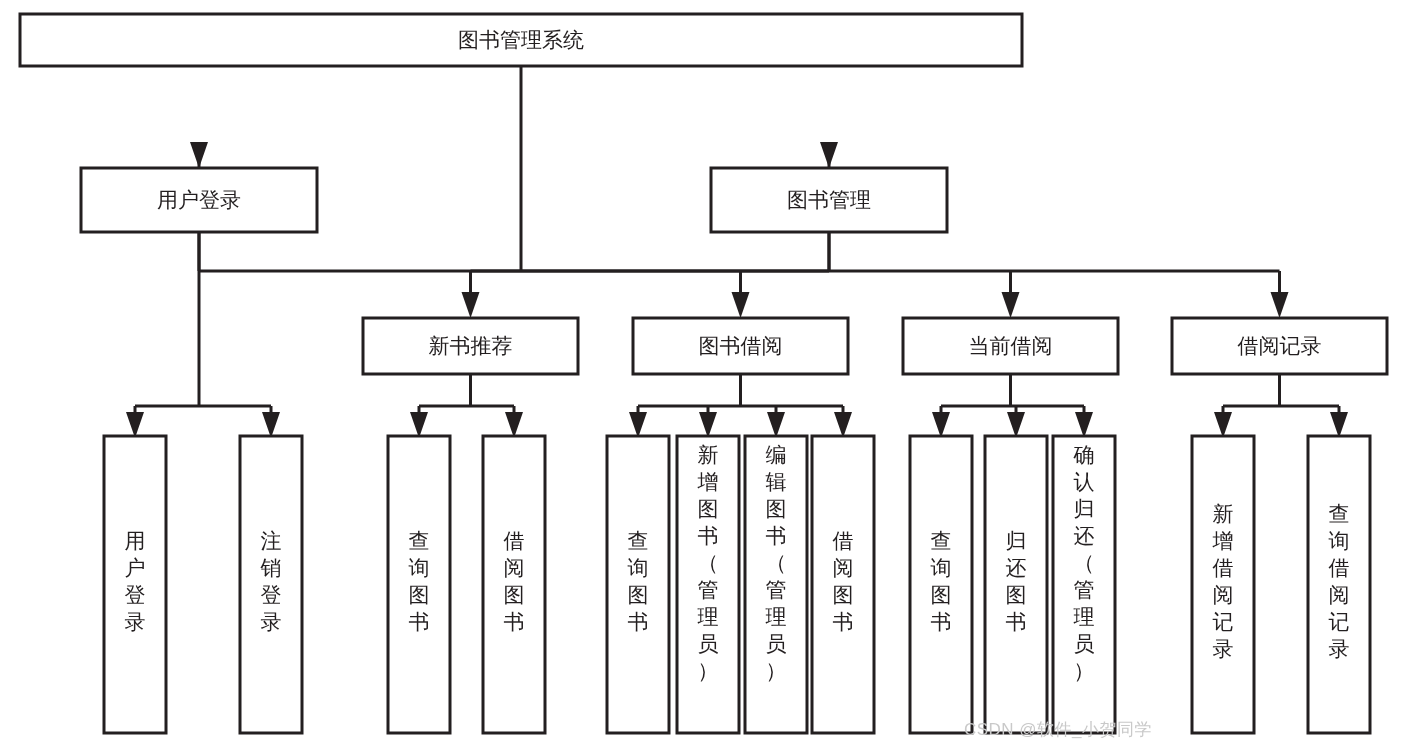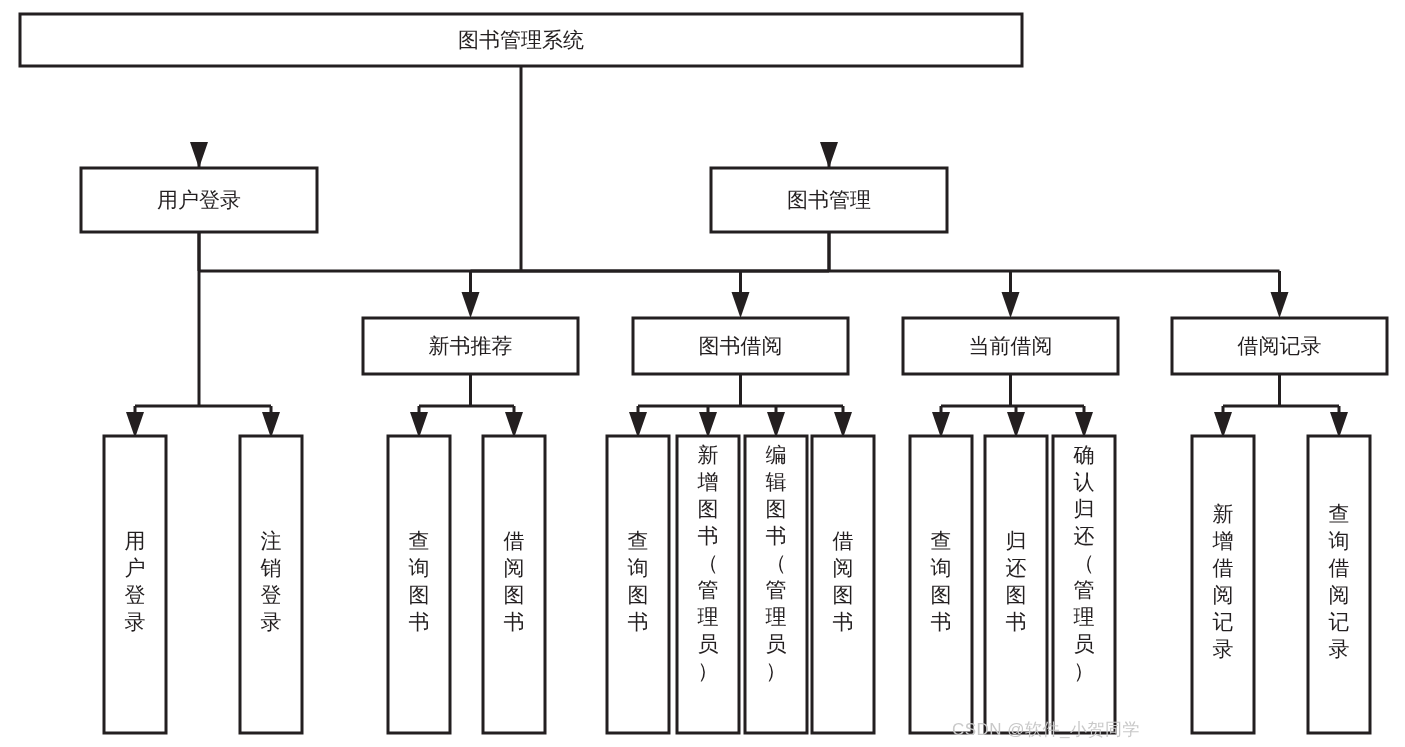--- a/index.html
+++ b/index.html
@@ -51,21 +51,21 @@
     stroke: #231f20;
     stroke-width: 3;
     fill: none;
   }
   .arrow-head {
     fill: #231f20;
     stroke: none;
   }
   .watermark {
     position: absolute;
-    right: 24px;
+    right: 12px;
     bottom: 6px;
     color: #c9c9c9;
     font-size: 17px;
     font-family: "Liberation Sans", "DejaVu Sans", sans-serif;
     letter-spacing: 0.5px;
     user-select: none;
     white-space: nowrap;
   }
 </style>
 </head>

